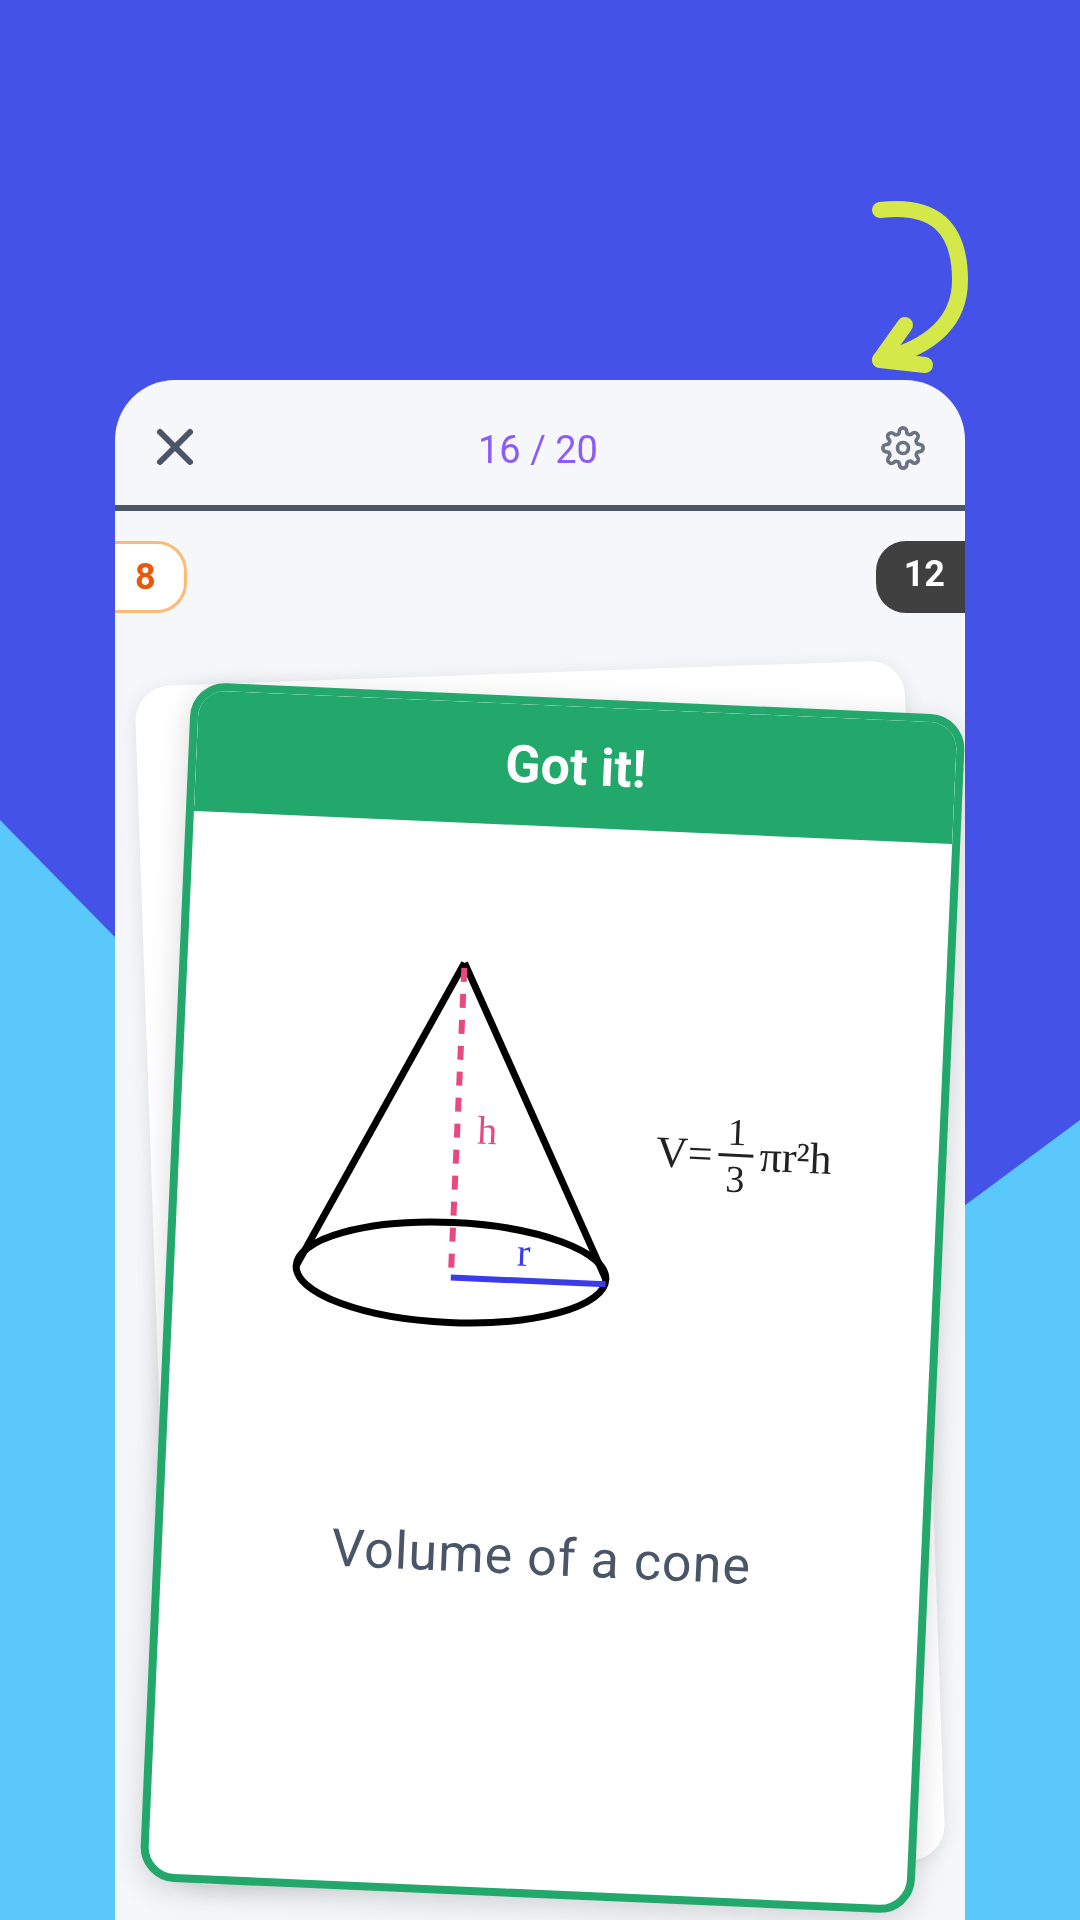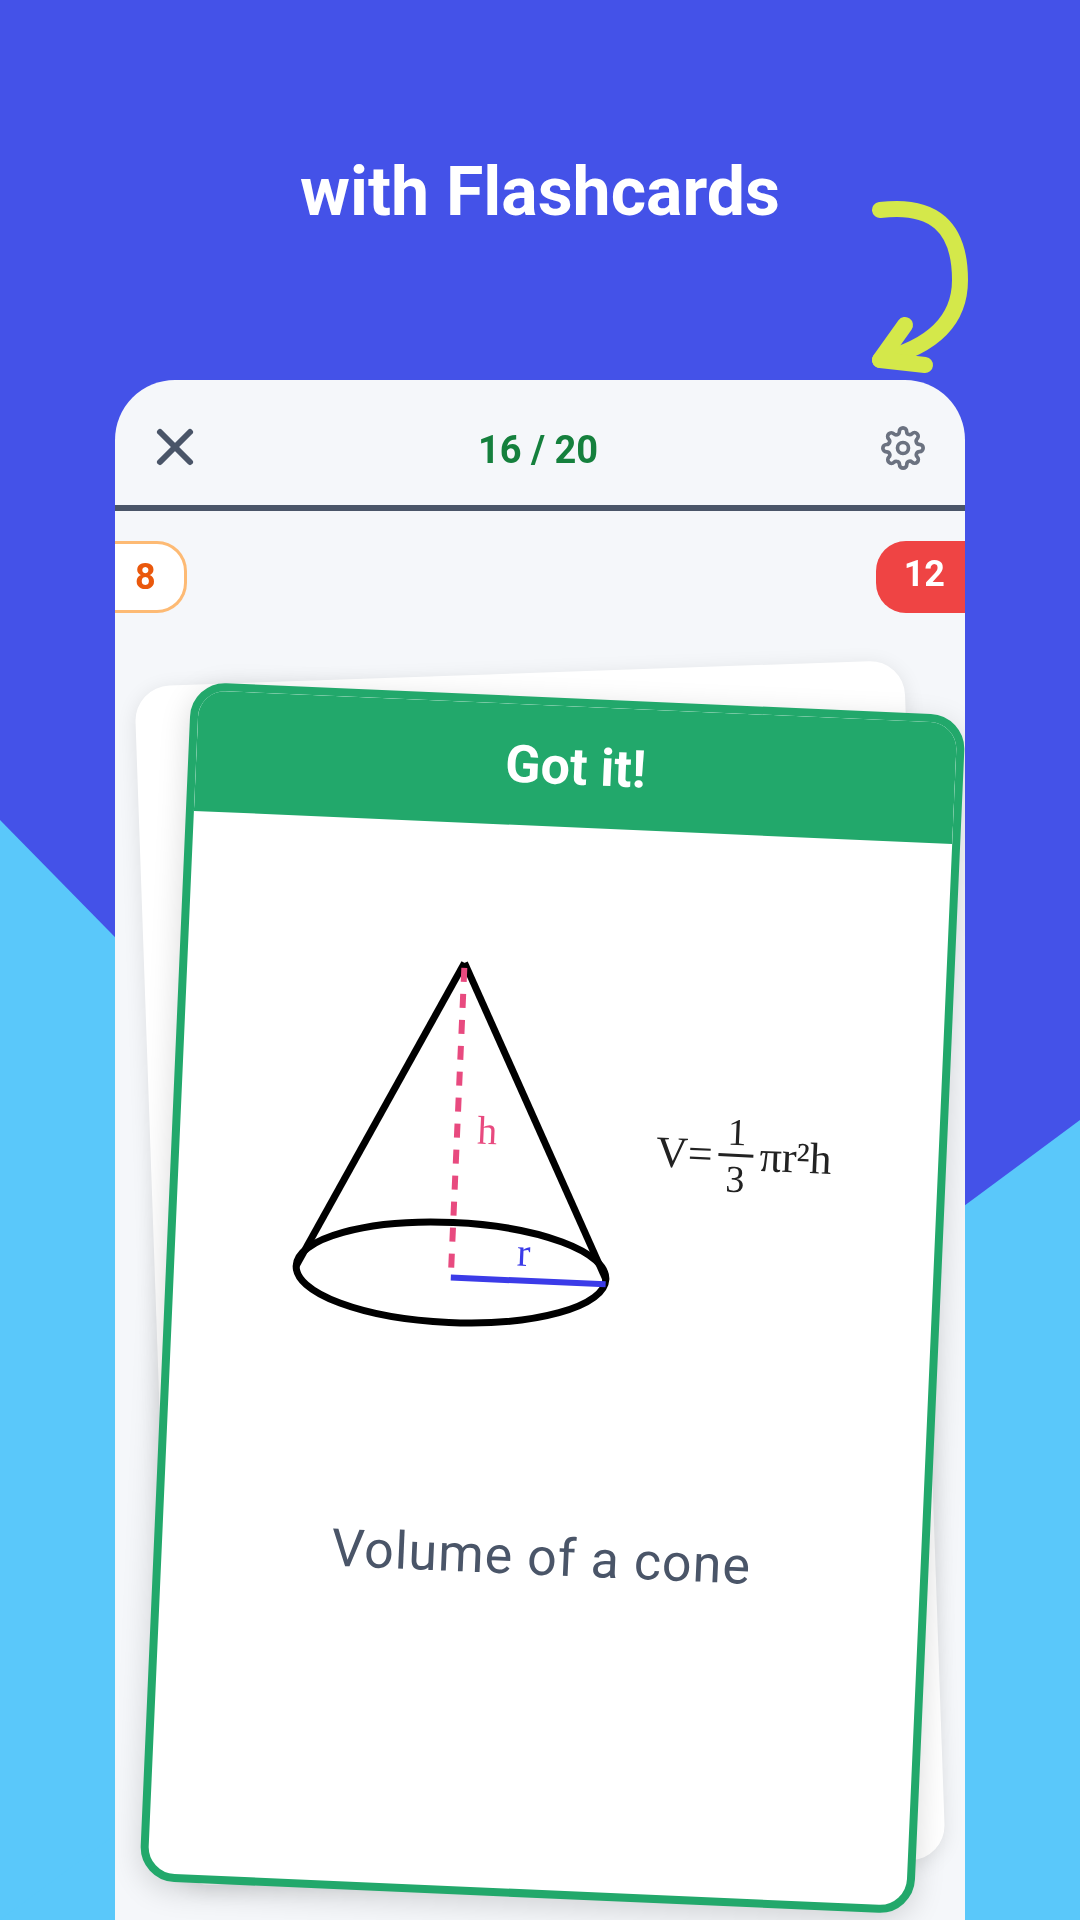--- a/index.html
+++ b/index.html
@@ -69,22 +69,22 @@
 }
 .close-btn {
   font-size: 50px;
   color: #4A5568;
   font-weight: 300;
   cursor: pointer;
   line-height: 1;
 }
 .progress-text {
   font-size: 38px;
-  color: #15803d;
-  font-weight: 700;
+  color: #8b5cf6;
+  font-weight: 400;
 }
 .gear-btn {
   cursor: pointer;
 }
 .progress-bar {
   width: 100%;
   height: 6px;
   background: #4A5568;
 }
 .score-row {
@@ -96,21 +96,21 @@
   background: white;
   border: 3px solid #FDBA74;
   border-left: none;
   border-radius: 0 30px 30px 0;
   padding: 12px 28px 12px 20px;
   color: #EA580C;
   font-size: 36px;
   font-weight: 700;
 }
 .score-right {
-  background: #ef4444;
+  background: #404040;
   border-radius: 30px 0 0 30px;
   padding: 12px 20px 12px 28px;
   color: white;
   font-size: 36px;
   font-weight: 700;
 }
 .card-stack {
   position: relative;
   margin: 30px 30px 0 30px;
   height: 1200px;
@@ -201,21 +201,20 @@
   font-family: Georgia, serif;
 }
 </style>
 </head>
 <body>
 
 <div class="bg-triangle"></div>
 <div class="bg-triangle-right"></div>
 
 <div class="headline">
-  <div>with Flashcards</div>
 </div>
 
 <div class="arrow-icon">
   <svg width="160" height="200" viewBox="0 0 160 200">
     <path d="M 50 30 Q 130 20 130 100 Q 130 160 50 180" stroke="#D4E84A" stroke-width="16" fill="none" stroke-linecap="round"></path>
     <path d="M 50 180 L 75 145 M 50 180 L 95 185" stroke="#D4E84A" stroke-width="16" fill="none" stroke-linecap="round"></path>
   </svg>
 </div>
 
 <div class="phone">

